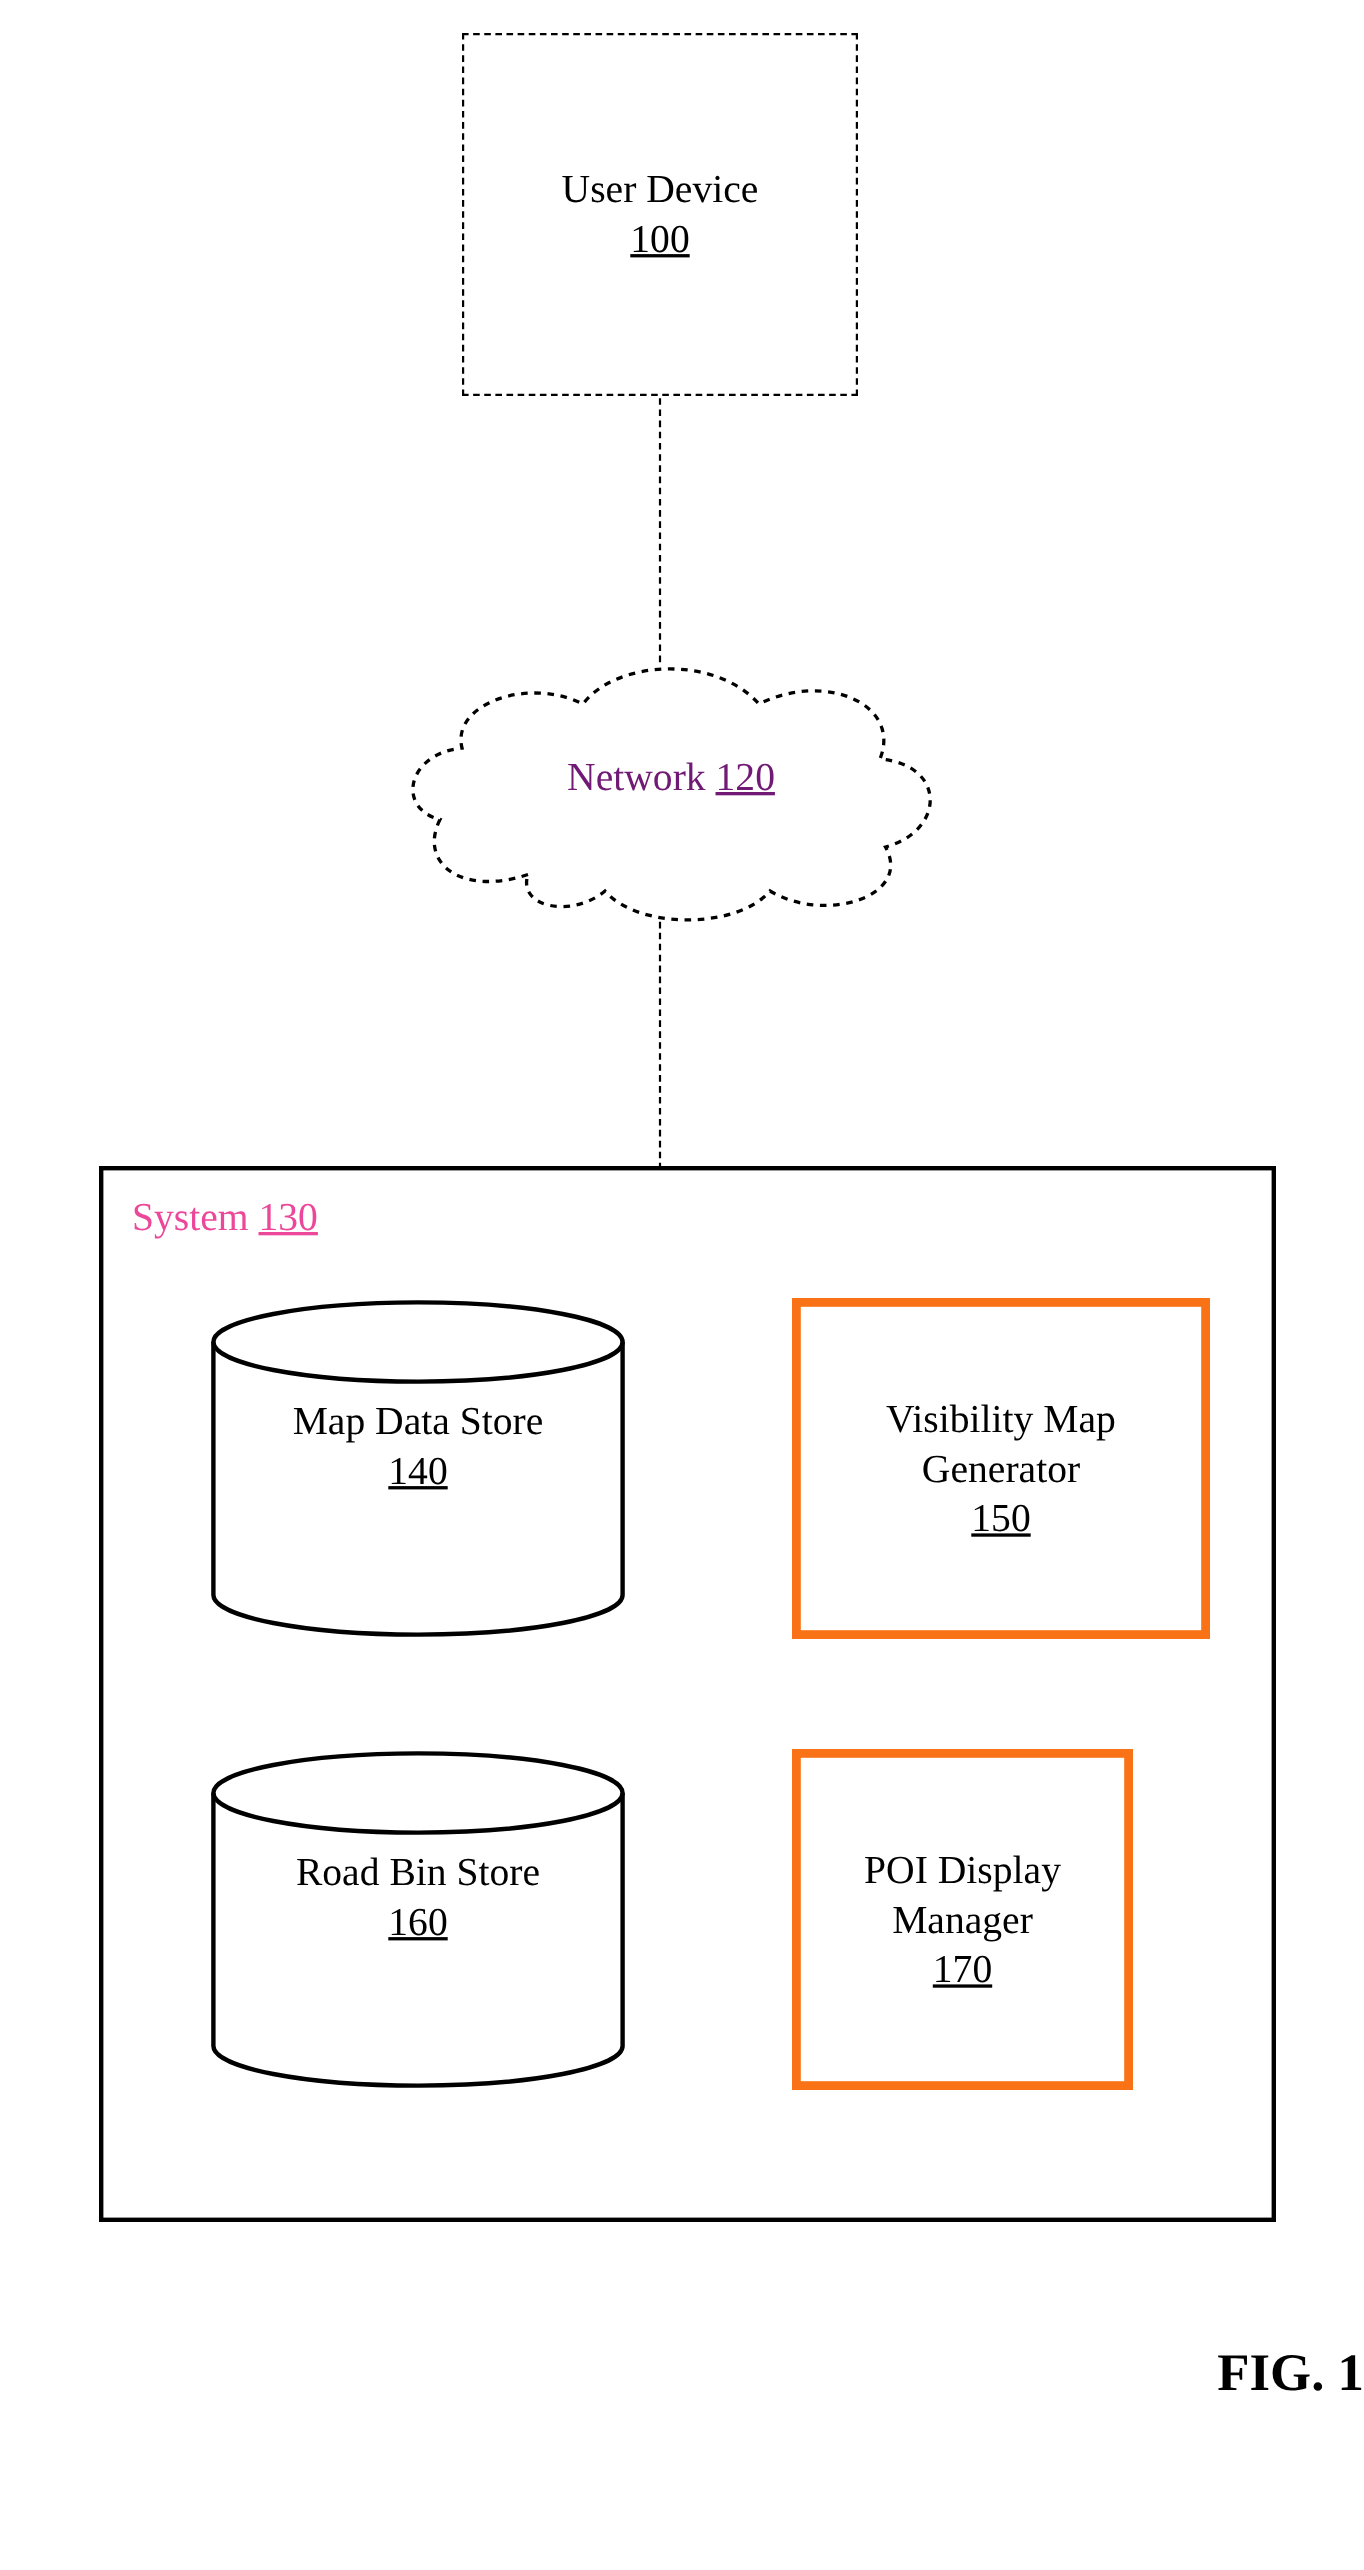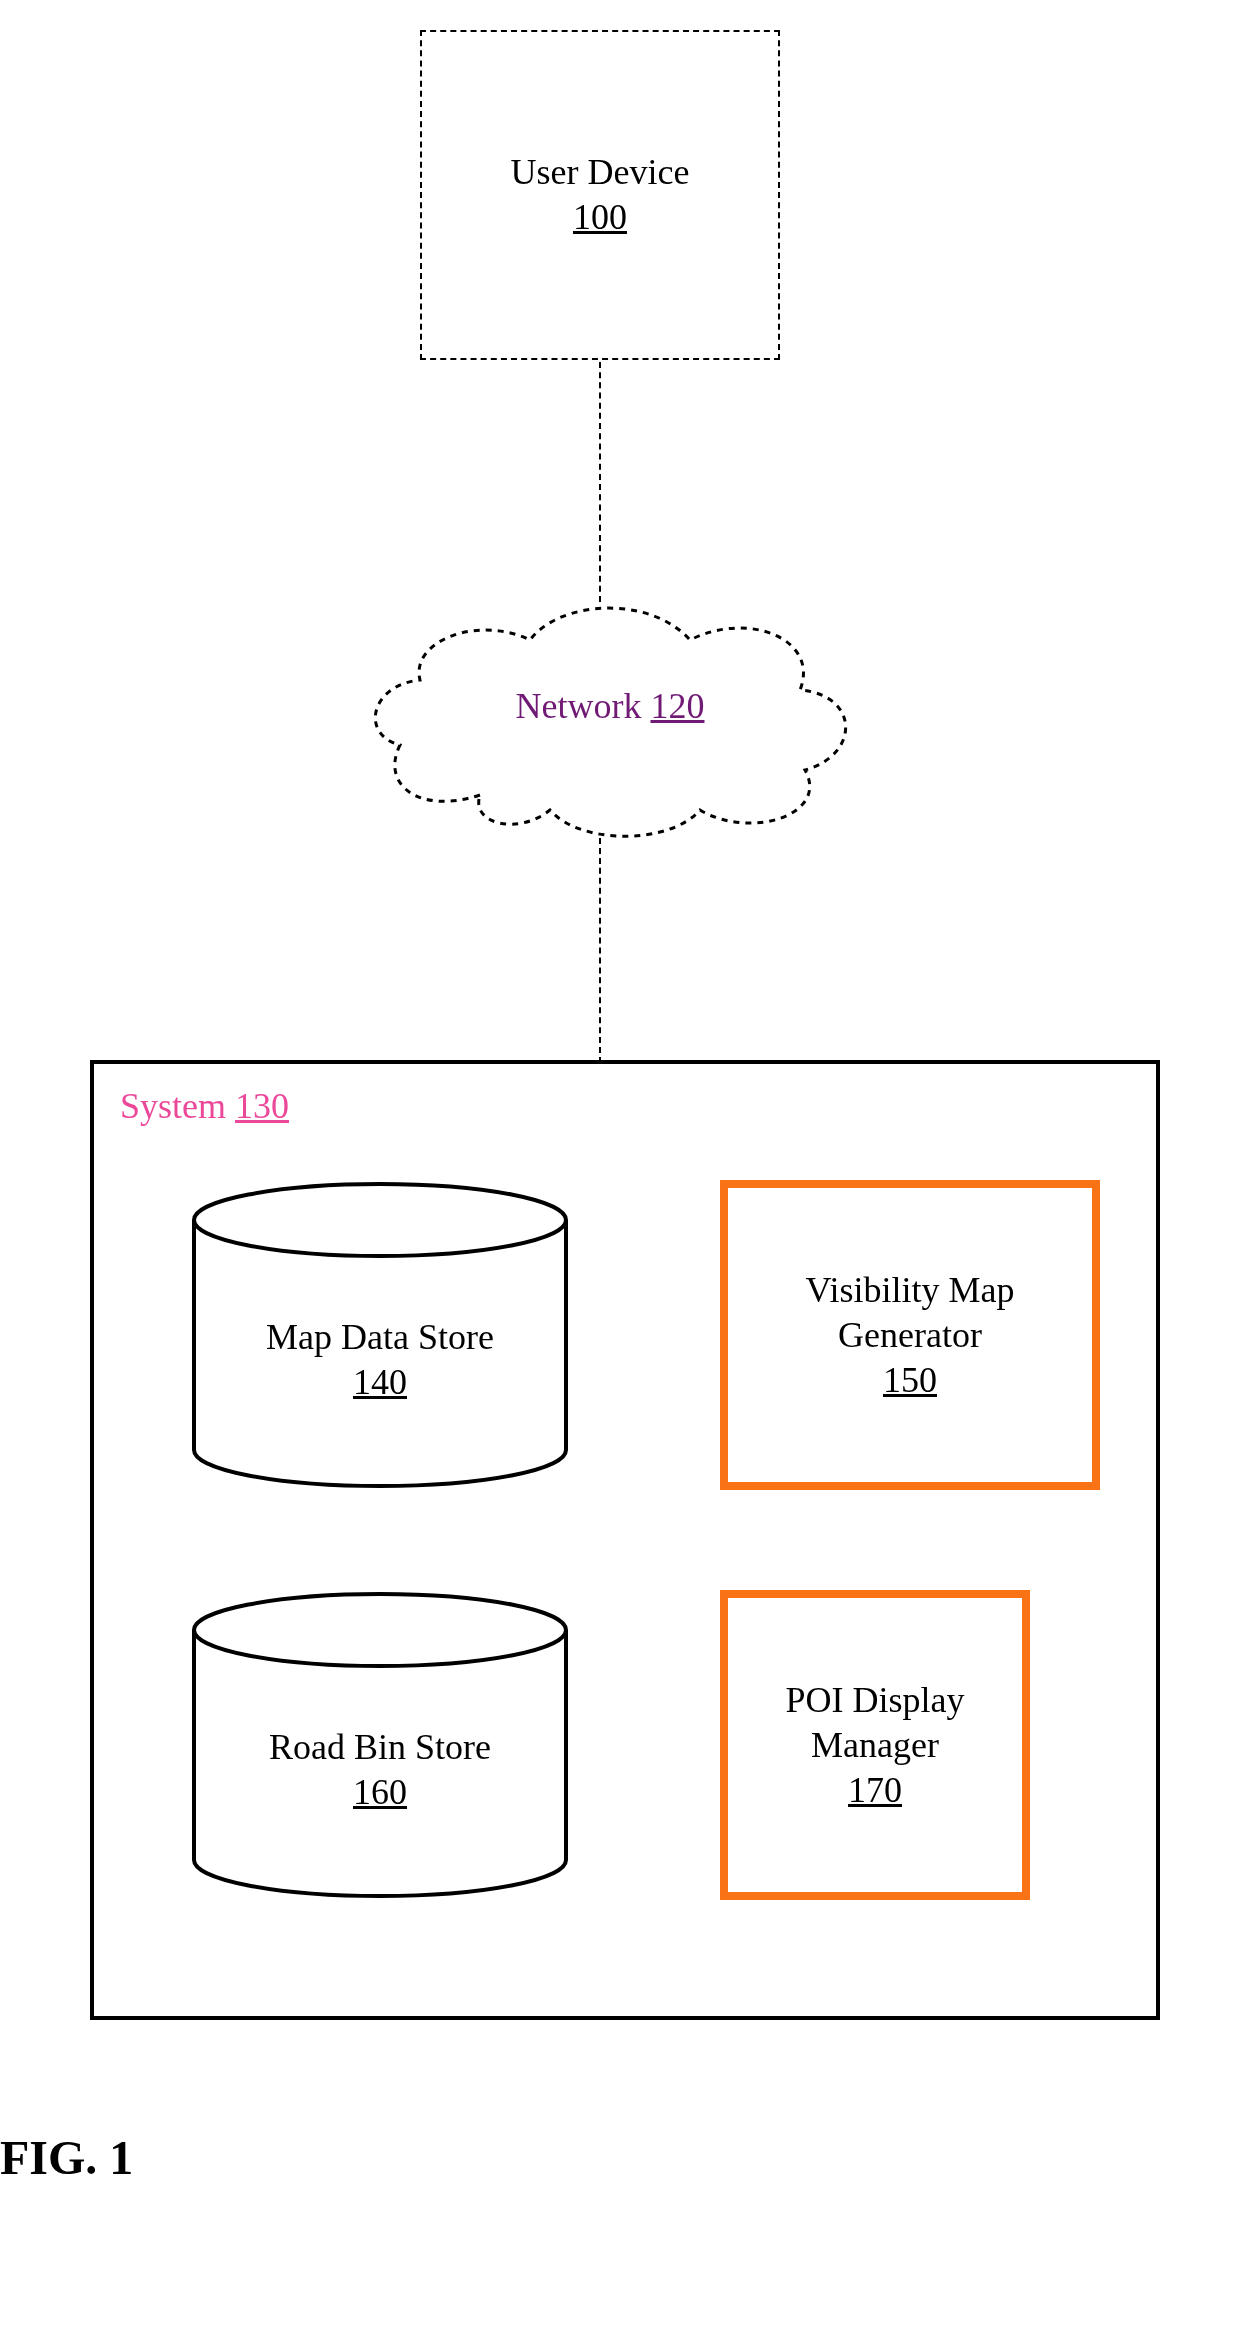--- a/index.html
+++ b/index.html
@@ -93,21 +93,20 @@
     position: absolute;
     width: 380px;
     height: 310px;
   }
   .cyl svg { position: absolute; inset: 0; width: 100%; height: 100%; }
   .cyl .inner {
     position: absolute;
     left: 0; right: 0;
     top: 90px; bottom: 40px;
     display: flex;
-    align-items: center;
     justify-content: center;
     pointer-events: none;
   }
   .cyl1 { left: 190px; top: 1180px; }
   .cyl2 { left: 190px; top: 1590px; }
 
   
   .comp-box {
     position: absolute;
     border: 8px solid #f97316;
@@ -118,21 +117,21 @@
     padding: 8px;
   }
   .box1 { left: 720px; top: 1180px; width: 380px; height: 310px; }
   .box2 { left: 720px; top: 1590px; width: 310px; height: 310px; }
 
   
   .fig-label {
     left: 0;
     right: 0;
     top: 2130px;
-    text-align: left;
+    text-align: right;
     font-size: 48px;
     font-weight: bold;
     color: #000;
     width: 1240px;
   }
 </style>
 </head>
 <body>
 
 <div class="page">

